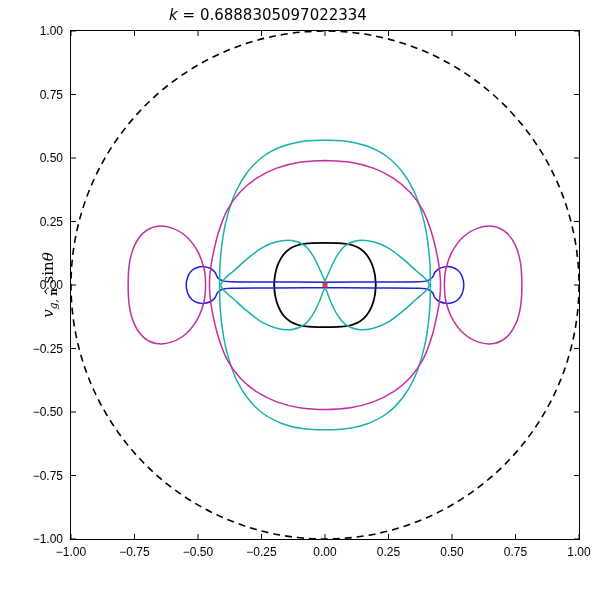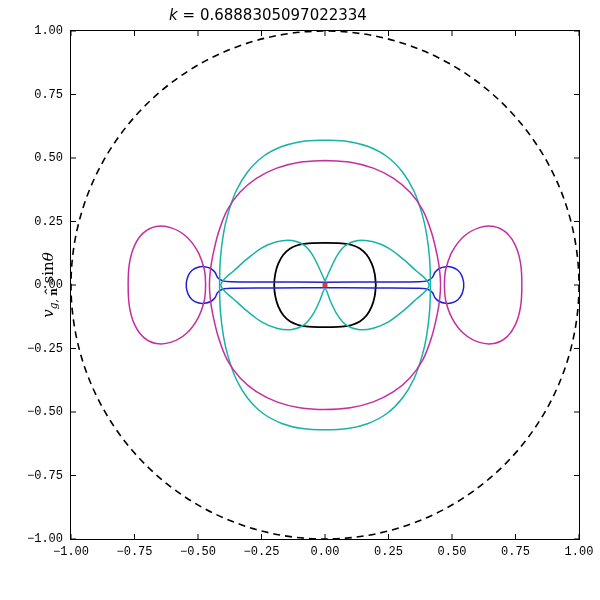--- a/index.html
+++ b/index.html
@@ -39,21 +39,21 @@
   svg.plot {
     position: absolute;
     left: 0;
     top: 0;
     width: 508px;
     height: 508px;
     overflow: visible;
   }
   .tick {
     position: absolute;
-    font-family: Liberation Mono, monospace;
+    font-family: Liberation Sans, sans-serif;
     font-size: 12px;
     color: #000;
     white-space: nowrap;
   }
   .xticks .tick { top: 514px; transform: translateX(-50%); }
   .yticks .tick { right: 516px; transform: translateY(-50%); text-align: right; }
   .xlabel, .ylabel {
     position: absolute;
     font-size: 15px;
     font-family: "DejaVu Serif", "Times New Roman", serif;

